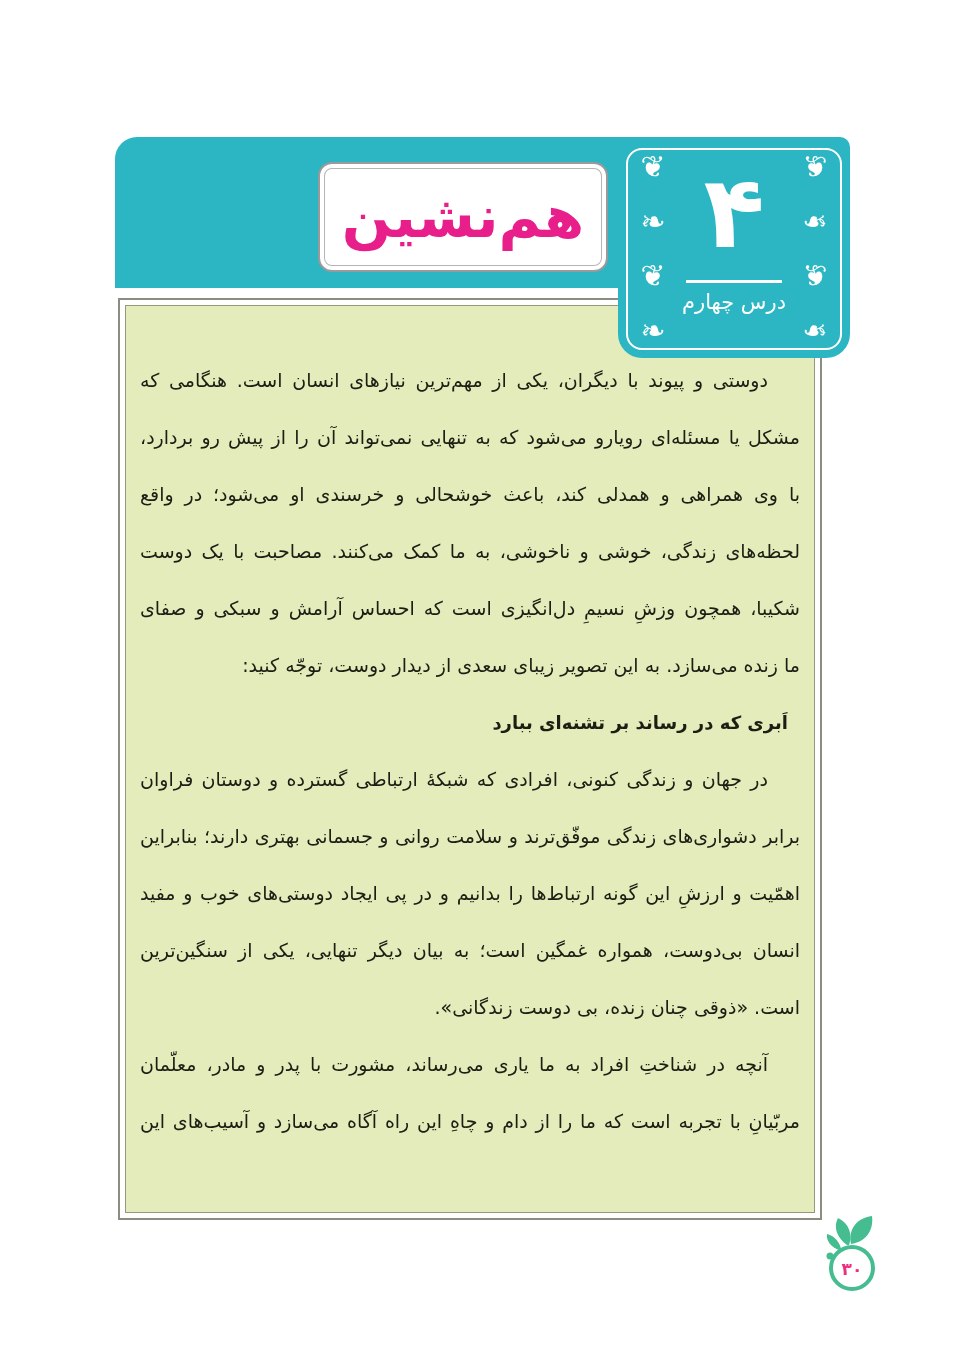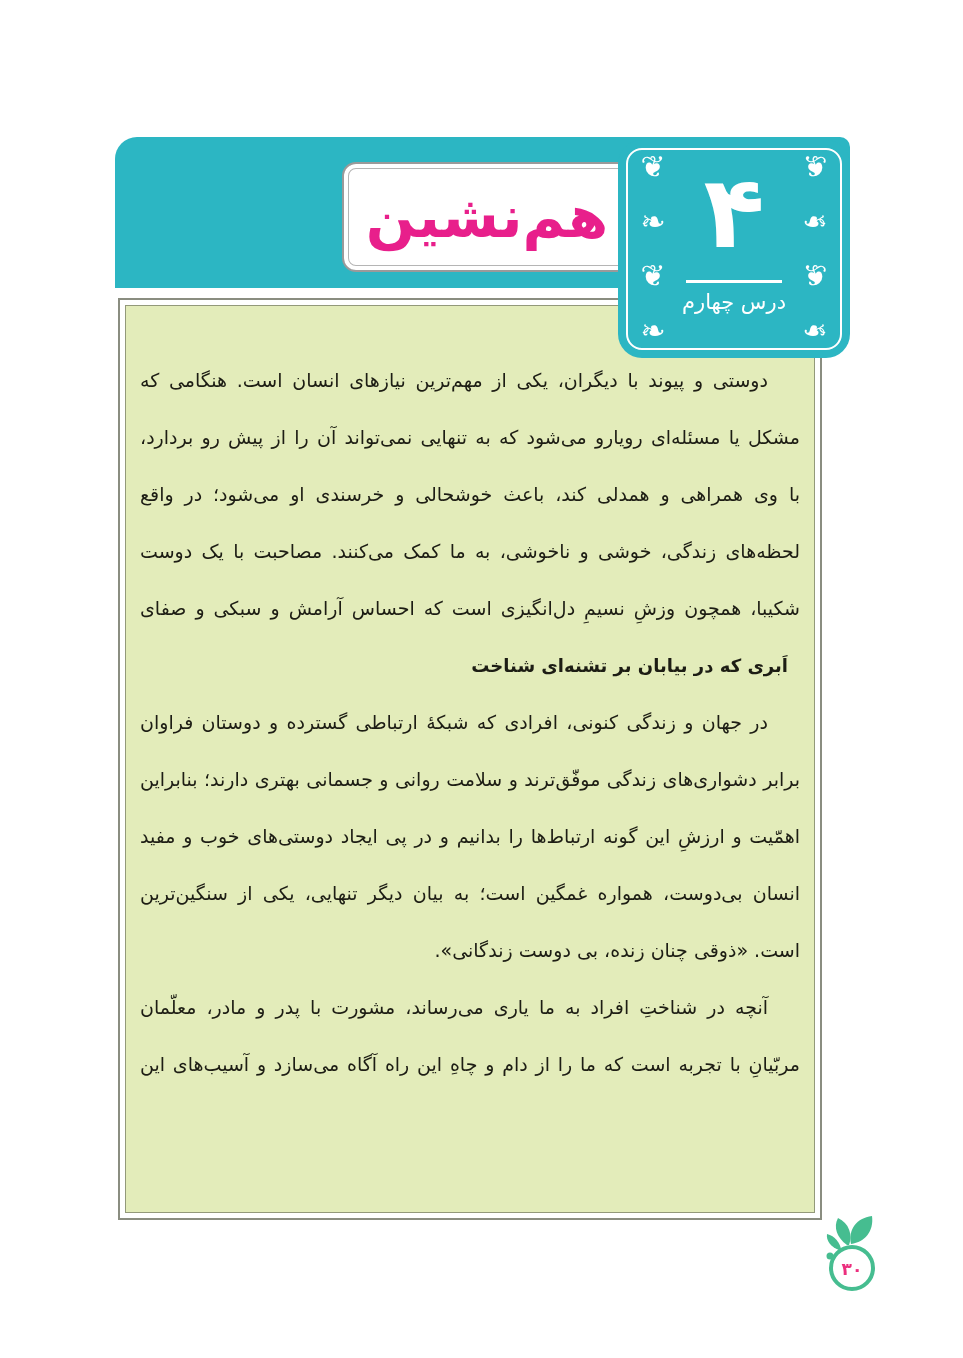--- a/index.html
+++ b/index.html
@@ -7,21 +7,21 @@
         font-family:"DejaVu Sans",sans-serif;}
 
   
   .band{position:absolute;left:115px;top:137px;width:735px;height:151px;
         background:#2cb6c3;border-radius:22px 10px 0 0;}
 
   
   .title-box{position:absolute;left:318px;top:162px;width:286px;height:106px;
         background:#ffffff;border:2px solid #9a9a9a;border-radius:14px;
         box-shadow:inset 0 0 0 4px #ffffff, inset 0 0 0 5px #b5b5b5;
-        display:flex;align-items:center;justify-content:center;z-index:3;margin-left:24px;}
+        display:flex;align-items:center;justify-content:center;z-index:3;}
   .title-box .title{font-size:58px;font-weight:bold;color:#e81f8b;line-height:1;
         direction:rtl;white-space:nowrap;}
 
   
   .badge{position:absolute;left:618px;top:140px;width:232px;height:218px;
         background:#2cb6c3;border-radius:24px;z-index:4;}
   .badge .inner-frame{position:absolute;inset:8px;border:2px solid #ffffff;border-radius:16px;}
   .orn-col{position:absolute;top:12px;bottom:12px;width:46px;display:flex;
         flex-direction:column;justify-content:space-between;align-items:center;
         color:#ffffff;font-size:30px;line-height:1;z-index:1;}
@@ -84,22 +84,23 @@
   </div>
 
   <div class="panel">
     <div class="panel-inner">
       <div>
           <div class="line ind">دوستی و پیوند با دیگران، یکی از مهم‌ترین نیازهای انسان است. هنگامی که آدمی با</div>
           <div class="line">مشکل یا مسئله‌ای رویارو می‌شود که به تنهایی نمی‌تواند آن را از پیش رو بردارد، اگر دوستی،</div>
           <div class="line">با وی همراهی و همدلی کند، باعث خوشحالی و خرسندی او می‌شود؛ در واقع دوستان در تمام</div>
           <div class="line">لحظه‌های زندگی، خوشی و ناخوشی، به ما کمک می‌کنند. مصاحبت با یک دوست خوب و</div>
           <div class="line">شکیبا، همچون وزشِ نسیمِ دل‌انگیزی است که احساس آرامش و سبکی و صفای درون را در</div>
+          <div class="line noj">ما زنده می‌سازد. به این تصویر زیبای سعدی از دیدار دوست، توجّه کنید:</div>
           <div class="verse">
-            <span>اَبری که در بیابان بر تشنه‌ای شناخت</span>
+            <span>اَبری که در رساند بر تشنه‌ای ببارد</span>
           </div>
           <div class="line ind">در جهان و زندگی کنونی، افرادی که شبکهٔ ارتباطی گسترده و دوستان فراوان دارند، در</div>
           <div class="line">برابر دشواری‌های زندگی موفّق‌ترند و سلامت روانی و جسمانی بهتری دارند؛ بنابراین باید</div>
           <div class="line">اهمّیت و ارزشِ این گونه ارتباط‌ها را بدانیم و در پی ایجاد دوستی‌های خوب و مفید باشیم.</div>
           <div class="line">انسان بی‌دوست، همواره غمگین است؛ به بیان دیگر تنهایی، یکی از سنگین‌ترین مصائب</div>
           <div class="line noj">است. «ذوقی چنان زنده، بی دوست زندگانی».</div>
           <div class="line ind">آنچه در شناختِ افراد به ما یاری می‌رساند، مشورت با پدر و مادر، معلّمان دلسوز و</div>
           <div class="line">مربّیانِ با تجربه است که ما را از دام و چاهِ این راه آگاه می‌سازد و آسیب‌های این مسیر</div>
         </div>
     </div>

